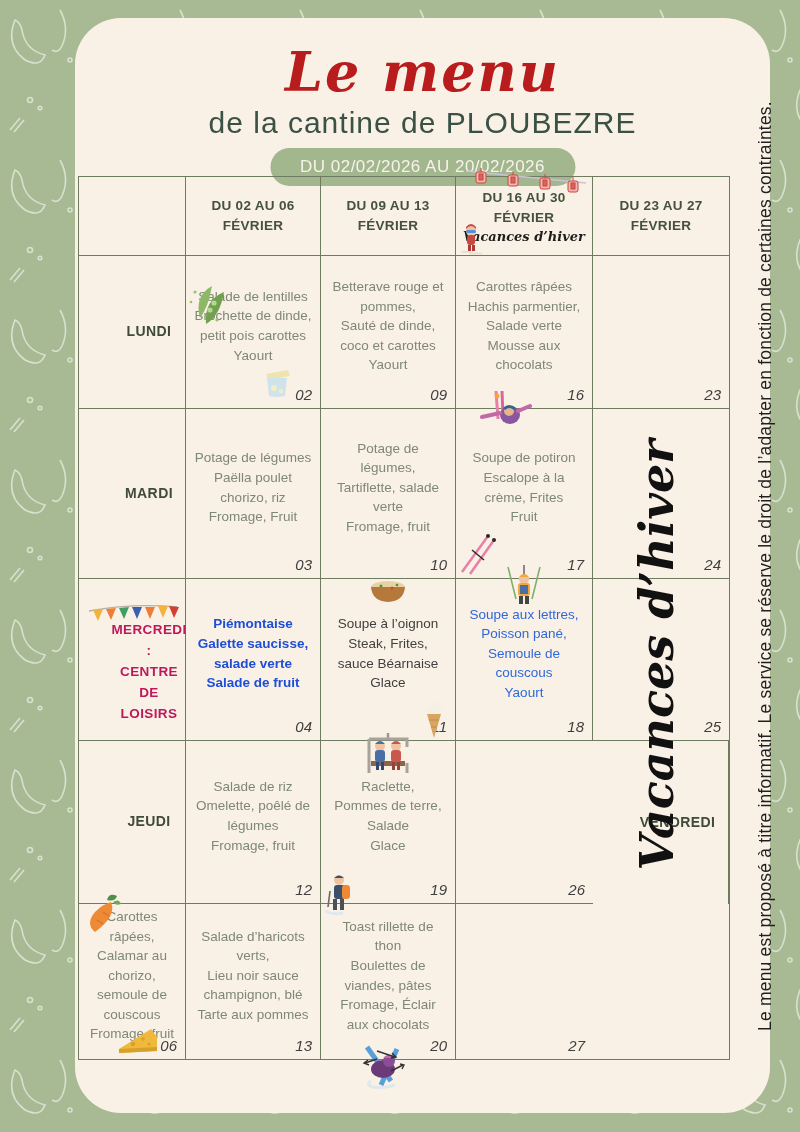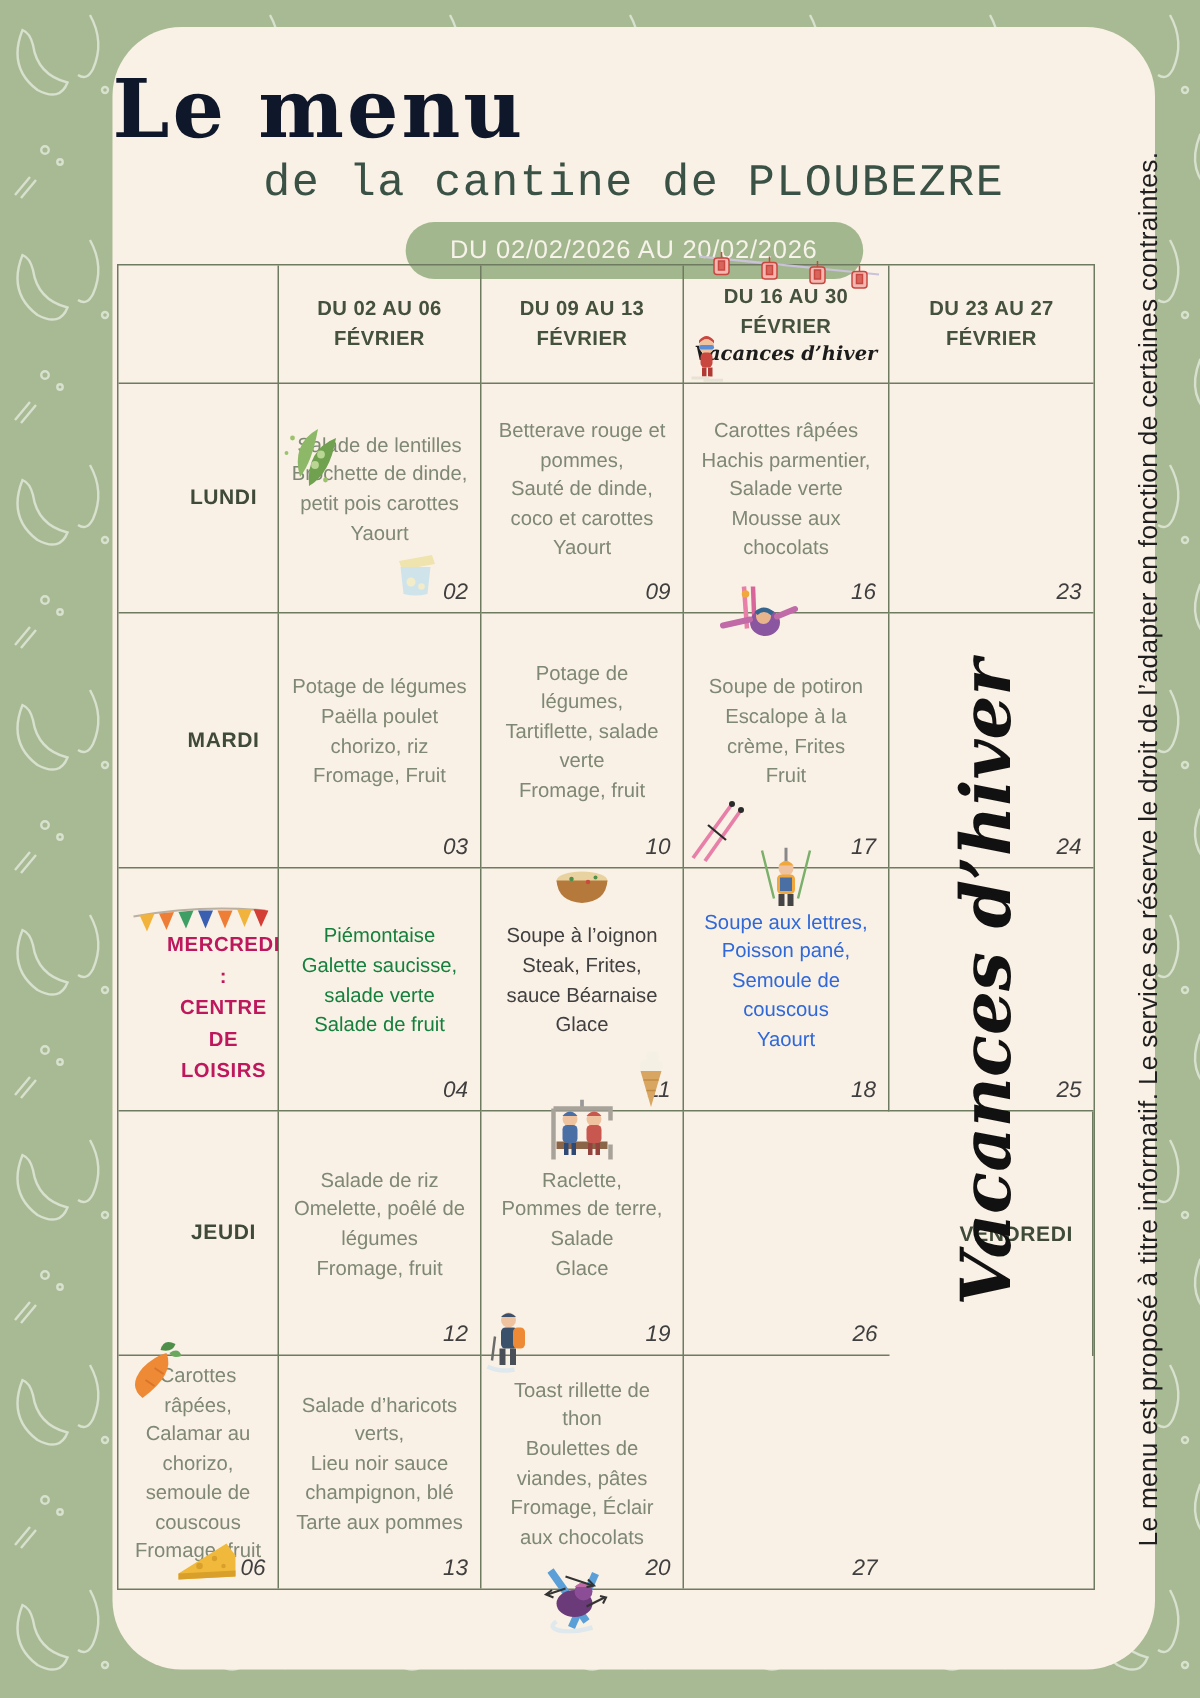--- a/index.html
+++ b/index.html
@@ -8,28 +8,28 @@
     background:#a8ba93;
     font-family:"Liberation Sans","DejaVu Sans",sans-serif;
   }
   .doodle-bg{position:absolute;inset:0;z-index:0;}
   .card{
     position:absolute;left:75px;top:18px;width:695px;height:1095px;
     background:#faf1e6;border-radius:46px;z-index:1;
   }
   
   .title{
-    position:absolute;left:0;width:100%;top:22px;
+    position:absolute;left:0;width:100%;top:22px;text-align:center;
     font-family:"DejaVu Serif","Liberation Serif",serif;
-    font-weight:bold;font-size:54px;color:#0f172a;
+    font-style:italic;font-weight:bold;font-size:54px;color:#b91c1c;
     letter-spacing:2px;
   }
   .subtitle{
     position:absolute;left:0;width:100%;top:88px;text-align:center;
-    font-family:Liberation Mono, monospace;
+    font-family:Liberation Sans, sans-serif;
     font-size:30px;color:#3a5145;letter-spacing:1px;
   }
   .badge{
     position:absolute;left:50%;top:130px;transform:translateX(-50%);
     background:#a3b78e;color:#f7f2ea;font-size:17px;letter-spacing:.5px;
     padding:9px 30px;border-radius:24px;white-space:nowrap;
   }
   
   .menu-table{
     position:absolute;left:3px;top:158px;width:650px;height:882px;
@@ -49,21 +49,21 @@
   .week-note{
     font-family:"DejaVu Serif","Liberation Serif",serif;font-style:italic;font-weight:bold;
     font-size:13px;color:#1c1c1c;margin-top:1px;
   }
   .day-label{font-weight:bold;font-size:14px;color:#3f4a38;letter-spacing:.4px;white-space:pre-line;line-height:1.55;padding-left:34px;}
   .day-label.purple{color:#be185d;font-size:13.5px;}
   .menu-text{
     font-size:13.5px;color:#7e8874;line-height:1.45;white-space:pre-line;
     padding:4px 8px 16px 8px;
   }
-  .menu-text.orange{color:#15803d;}
+  .menu-text.orange{color:#1d4ed8;font-weight:bold;}
   .menu-text.green{color:#404040;}
   .menu-text.blue{color:#2f68d8;text-align:center;}
   .date-num{
     position:absolute;right:8px;bottom:5px;font-size:15px;color:#3f3f3f;font-style:italic;
   }
   .icon{position:absolute;z-index:3;line-height:0;}
   
   .vacation-overlay{
     position:absolute;left:350px;top:607px;width:470px;height:60px;
     transform:rotate(-90deg);

